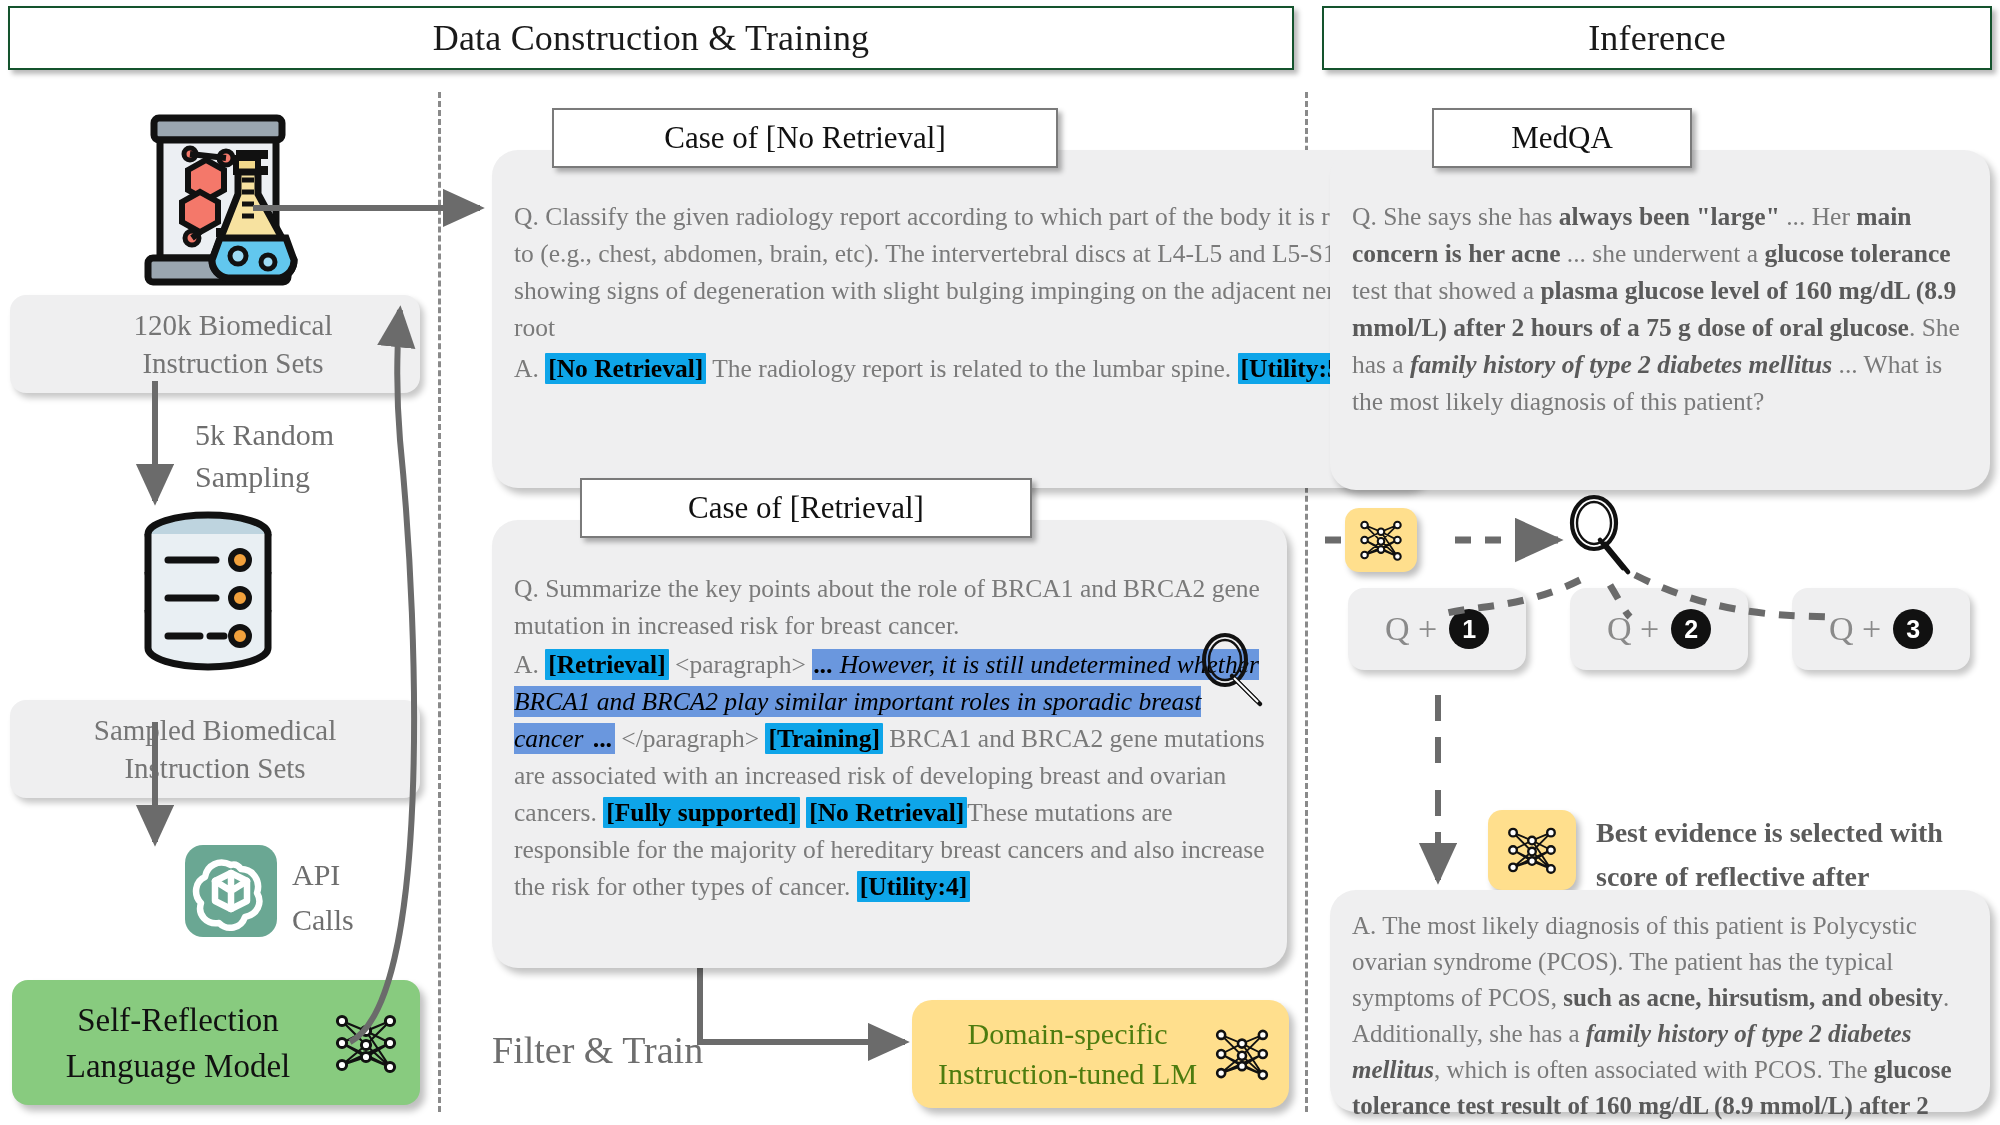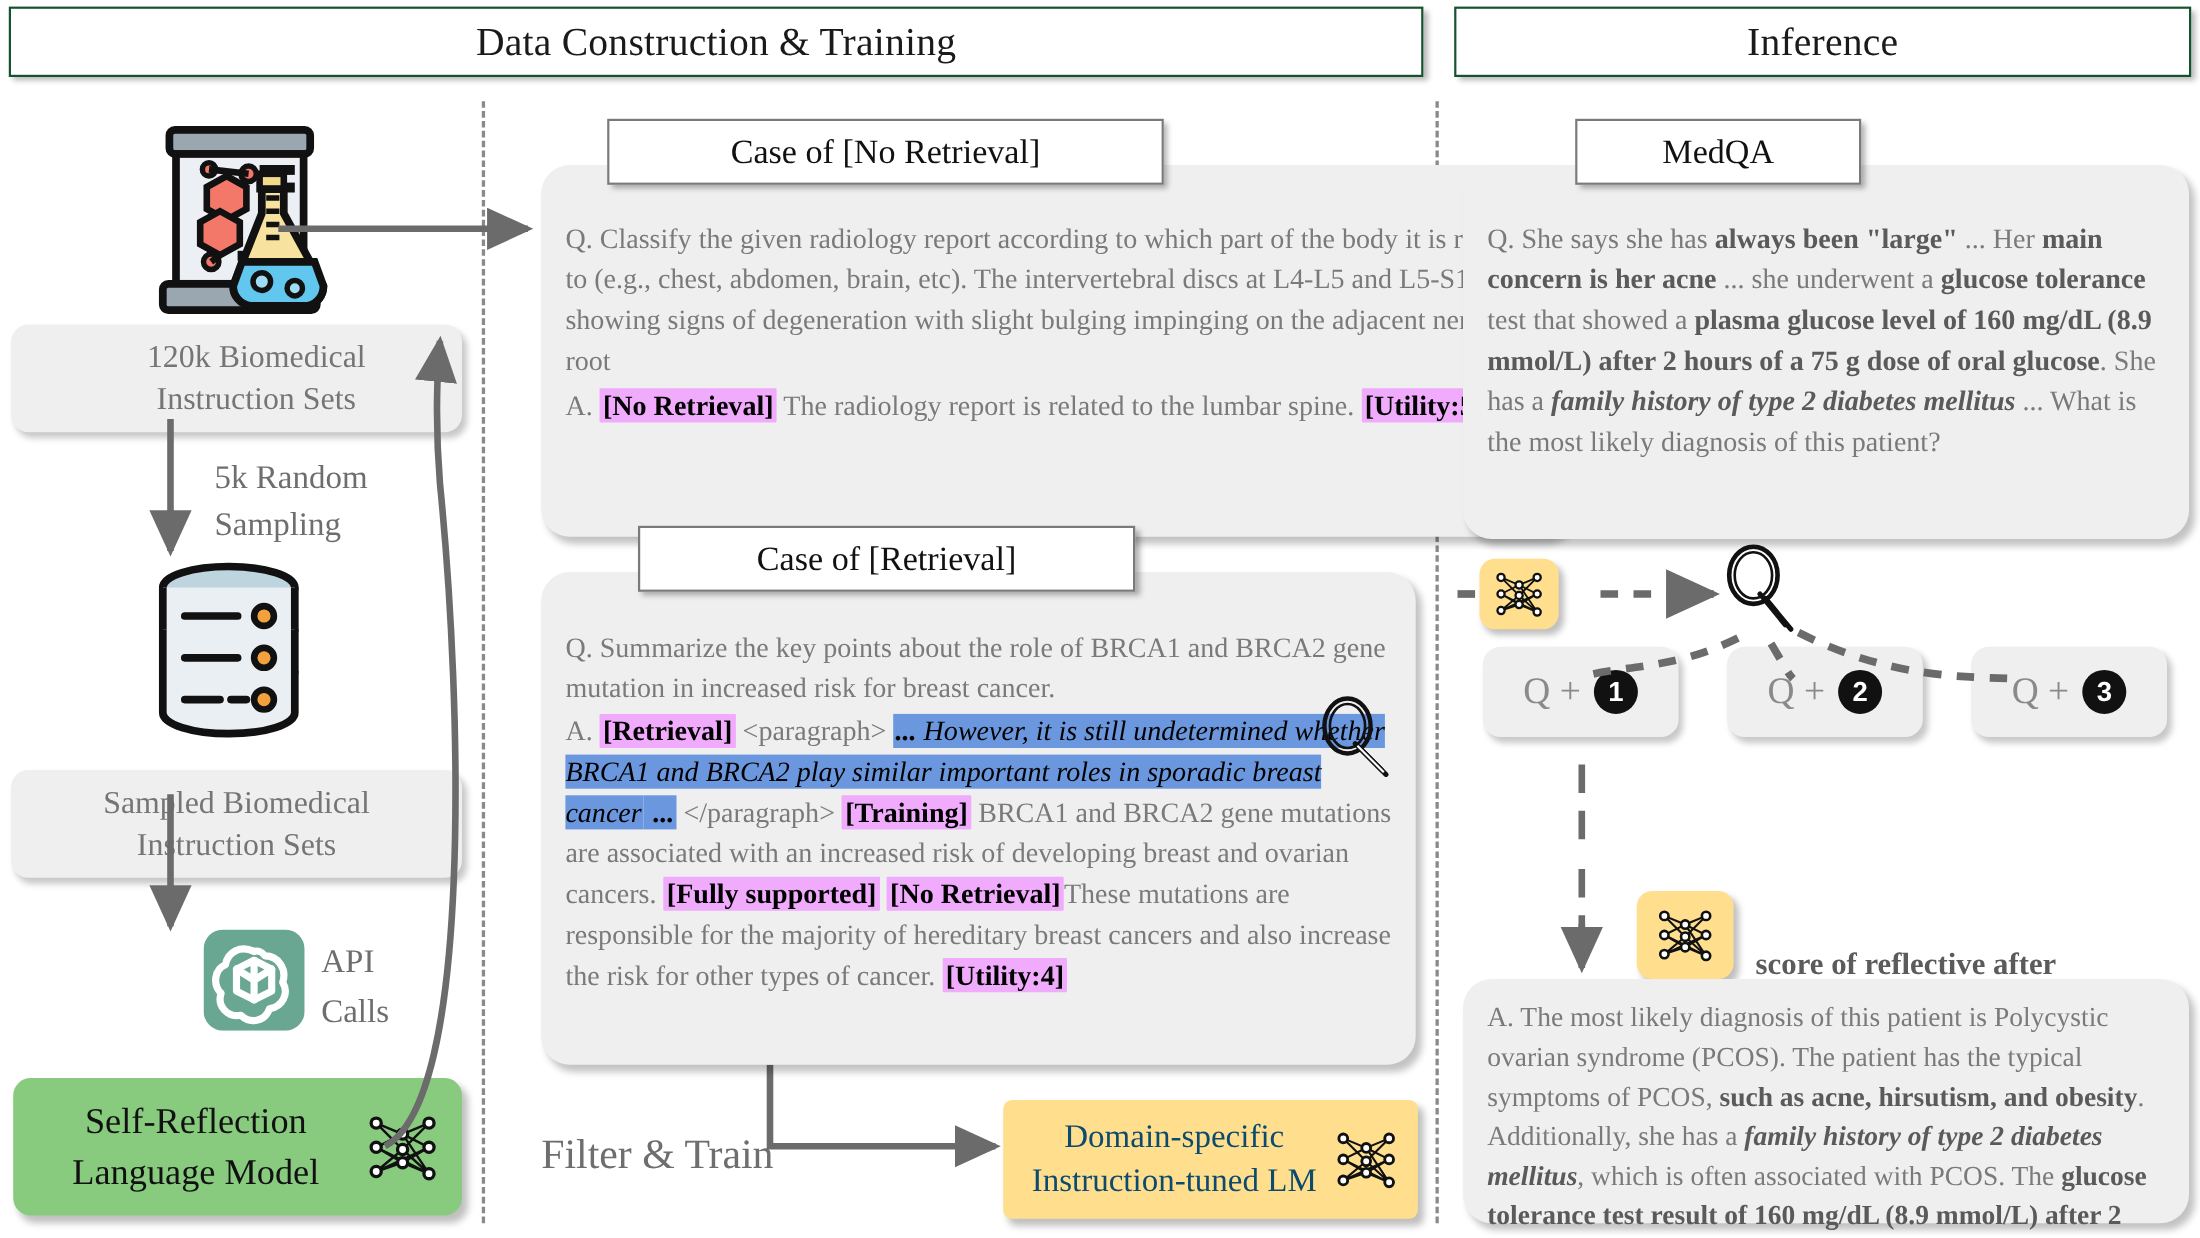--- a/index.html
+++ b/index.html
@@ -61,43 +61,43 @@
     font-size: 29px; line-height: 38px;
     box-sizing: border-box;
   }
 
   .vdash {
     position: absolute;
     border-left: 3px dashed #8a8a8a;
   }
 
   
-  .hl-green { background: #f0abfc; color: #000; font-weight: bold; padding: 1px 3px; border-radius: 1px; }
+  .hl-green { background: #0ea5e9; color: #000; font-weight: bold; padding: 1px 3px; border-radius: 1px; }
   .hl-blue  { background: #6a97de; color: #000; font-style: italic; font-weight: normal; padding: 1px 2px; }
   .hl-blue b { font-weight: bold; font-style: italic; }
   .strong { color: #5a5a5a; font-weight: bold; }
   .bolditalic { color: #5a5a5a; font-weight: bold; font-style: italic; }
   .plain { color: #7a7a7a; }
 
   
   .box-green {
     position: absolute;
     background: #88cb7f;
     border-radius: 16px;
     box-shadow: 5px 6px 7px rgba(0,0,0,.25);
     display: flex; align-items: center; justify-content: space-between;
     color: #111; box-sizing: border-box;
   }
   .box-yellow {
     position: absolute;
     background: #ffdf8d;
-    border-radius: 8px;
+    border-radius: 20px;
     box-shadow: 5px 6px 7px rgba(0,0,0,.25);
     display: flex; align-items: center; justify-content: center;
-    color: #0c4a6e; box-sizing: border-box;
+    color: #4d7c0f; box-sizing: border-box;
   }
   .nn-tile {
     position: absolute;
     background: #ffdf8d;
     border-radius: 14px;
     box-shadow: 4px 5px 6px rgba(0,0,0,.25);
     display: flex; align-items: center; justify-content: center;
   }
   .qplus {
     position: absolute;
@@ -400,20 +400,21 @@
           <circle cx="14" cy="60" r="4.8"></circle>
         <circle cx="38" cy="26" r="4.8"></circle>
           <circle cx="38" cy="40" r="4.8"></circle>
           <circle cx="38" cy="52" r="4.8"></circle>
         <circle cx="62" cy="16" r="4.8"></circle>
           <circle cx="62" cy="38" r="4.8"></circle>
           <circle cx="62" cy="62" r="4.8"></circle>
       </g>
     </svg>
   </div>
+  <div class="caption-bold" style="left:1596px; top:812px;">Best evidence is selected with</div>
   <div class="caption-bold" style="left:1596px; top:856px;">score of reflective after</div>
 
   <div class="panel small" style="left:1330px; top:890px; width:660px; height:222px;">
     <div>
       <span class="plain">A.</span>
       <span class="plain">The most likely diagnosis of this patient is Polycystic ovarian syndrome (PCOS). The patient has the typical symptoms of PCOS, </span><span class="strong">such as acne, hirsutism, and obesity</span><span class="plain">. Additionally, she has a </span><span class="bolditalic">family history of type 2 diabetes mellitus</span><span class="plain">, which is often associated with PCOS. The </span><span class="strong">glucose tolerance test result of 160 mg/dL (8.9 mmol/L) after 2 hours confirms impaired glucose tolerance,</span>
     </div>
   </div>
 
 </div>

